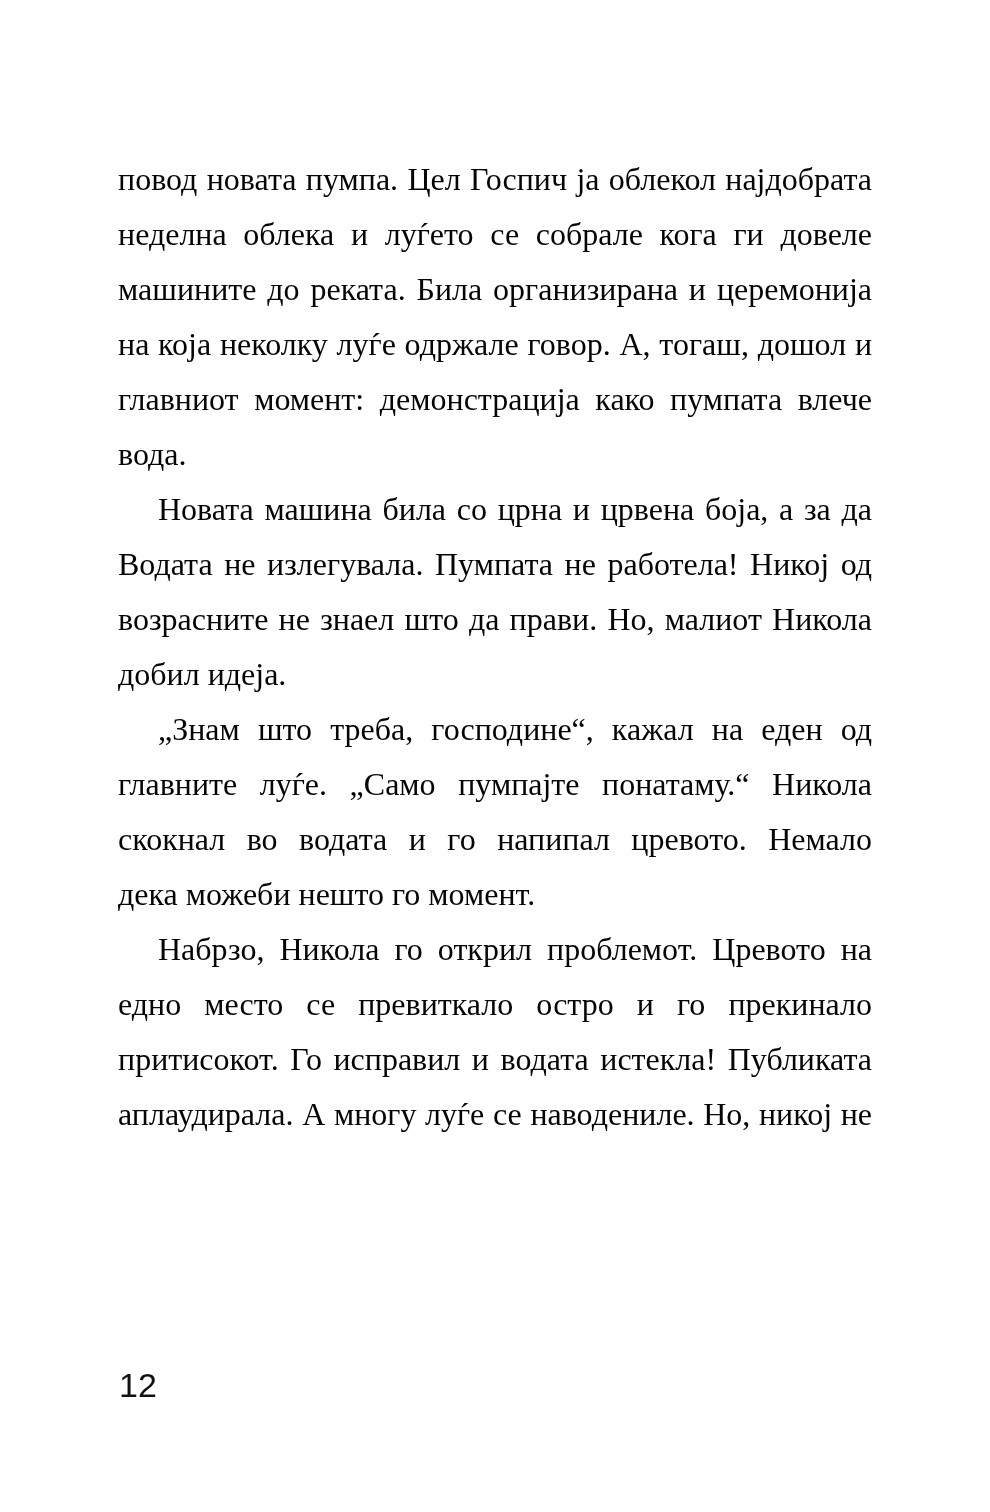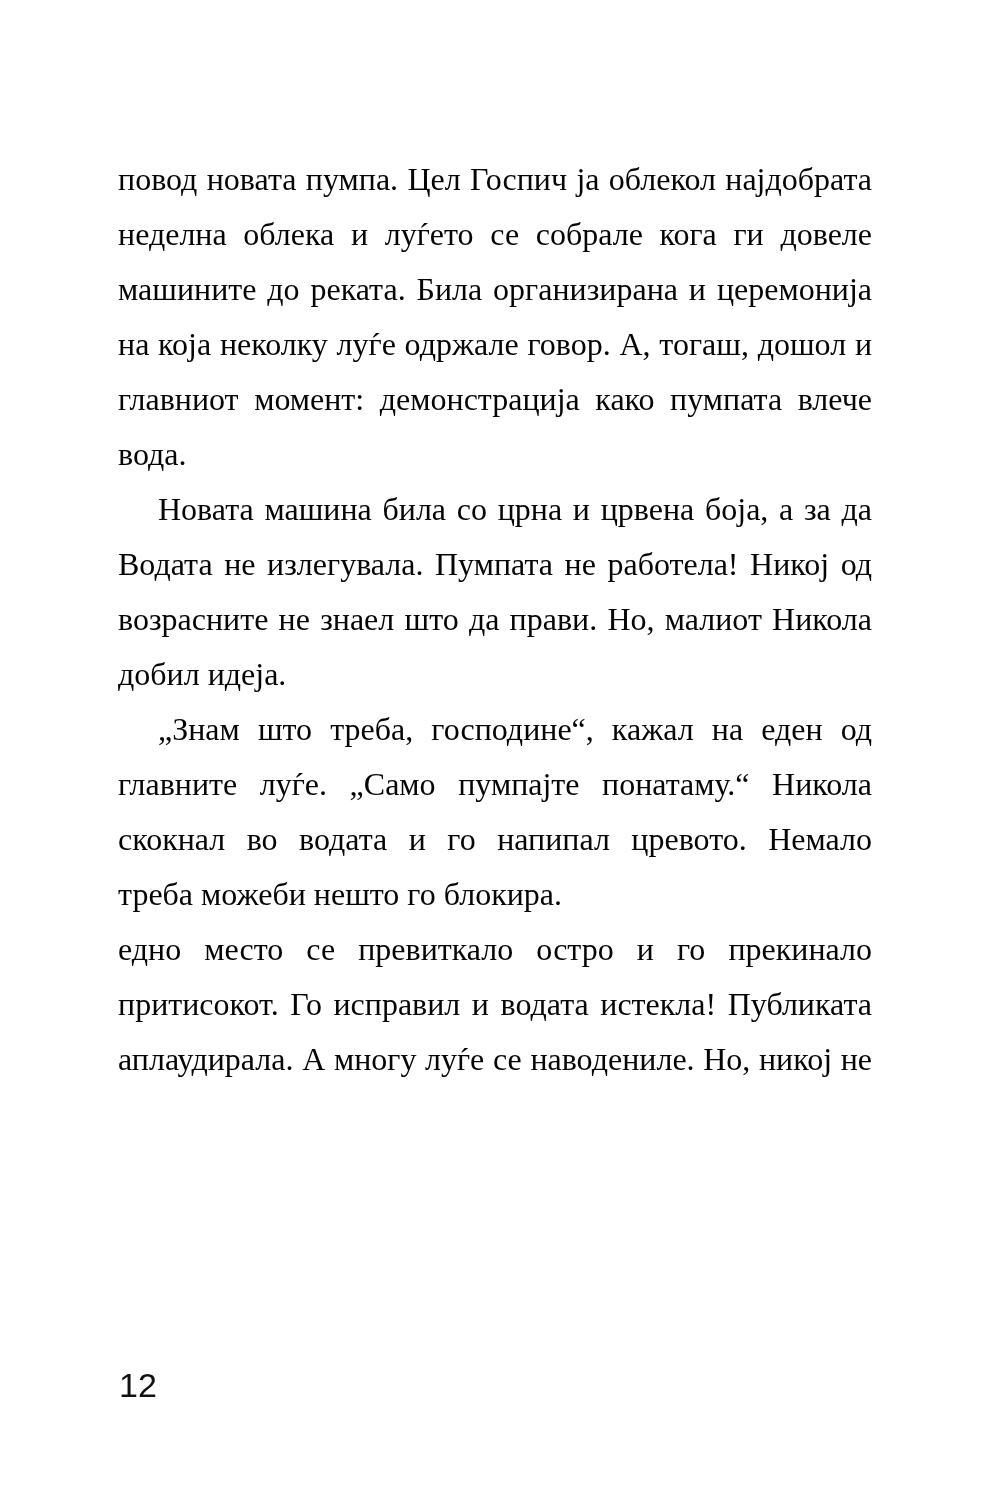--- a/index.html
+++ b/index.html
@@ -60,24 +60,25 @@
       <span class="line indent">Новата машина била со црна и црвена боја, а за да</span>
       <span class="line">Водата не излегувала. Пумпата не работела! Никој од</span>
       <span class="line">возрасните не знаел што да прави. Но, малиот Никола</span>
       <span class="line last">добил идеја.</span>
     </p>
 
     <p class="para">
       <span class="line indent">„Знам што треба, господине“, кажал на еден од</span>
       <span class="line">главните луѓе. „Само пумпајте понатаму.“ Никола</span>
       <span class="line">скокнал во водата и го напипал цревото. Немало</span>
-      <span class="line last">треба можеби нешто го блокира.</span>
+      <span class="line last">дека можеби нешто го момент.</span>
     </p>
 
     <p class="para">
+      <span class="line indent">Набрзо, Никола го открил проблемот. Цревото на</span>
       <span class="line">едно место се превиткало остро и го прекинало</span>
       <span class="line">притисокот. Го исправил и водата истекла! Публиката</span>
       <span class="line">аплаудирала. А многу луѓе се наводениле. Но, никој не</span>
     </p>
 
   </div>
 
   <div class="page-number">12</div>
 </div>
 

